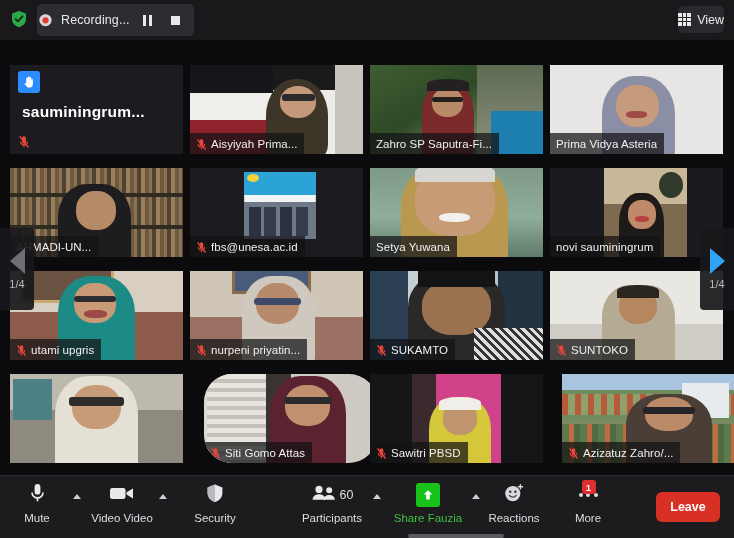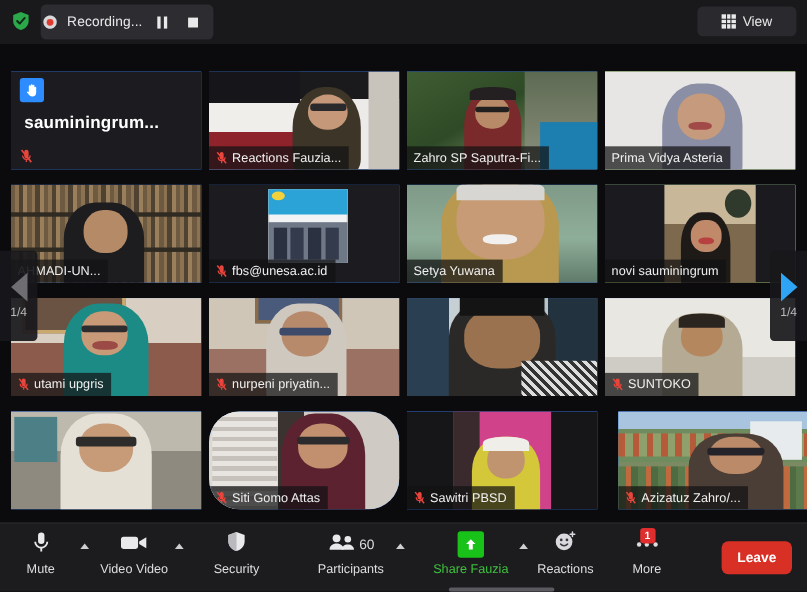--- a/index.html
+++ b/index.html
@@ -70,21 +70,21 @@
   .pause-glyph i { display: block; width: 3px; height: 11px; background: #e9e9ea; }
   .stop-glyph { width: 9px; height: 9px; background: #e9e9ea; }
 
   .view-btn {
     position: absolute;
     right: 10px; top: 6px;
     height: 27px;
     display: flex;
     align-items: center;
     gap: 6px;
-    padding: 0 22px;
+    padding: 0 0;
     border-radius: 5px;
     background: #2a2a2e;
   }
   .grid-glyph {
     width: 13px; height: 13px;
     display: grid;
     grid-template-columns: repeat(3, 1fr);
     grid-template-rows: repeat(3, 1fr);
     gap: 1px;
   }
@@ -95,21 +95,21 @@
   .grid {
     position: absolute;
     top: 65px; left: 10px;
     width: 714px;
     height: 408px;
   }
   .tile {
     position: absolute;
     width: 173px;
     height: 89px;
-    background: #3b82f6;
+    background: #404040;
     overflow: hidden;
   }
   .tile.active {
     outline: 2px solid #d6e94a;
     outline-offset: -2px;
   }
   .tile .bg {
     position: absolute;
     inset: 0;
   }
@@ -353,21 +353,21 @@
       <div style="position:absolute;left:53%;top:33%;width:19%;height:7%;background:#2a2a2c;border-radius:3px;"></div>
       <div class="nametag">
         <span class="mutemic">
           <svg width="11" height="13" viewBox="0 0 12 14">
             <path d="M6 1.2 a2 2 0 0 1 2 2 v3.6 a2 2 0 0 1-4 0 V3.2 a2 2 0 0 1 2-2 Z" fill="#e8453c"></path>
             <path d="M2.6 6.4 a3.4 3.4 0 0 0 6.8 0" fill="none" stroke="#e8453c" stroke-width="1.2"></path>
             <path d="M6 10 v2.3" stroke="#e8453c" stroke-width="1.2"></path>
             <path d="M1.6 1.4 L10.4 12.4" stroke="#e8453c" stroke-width="1.5"></path>
           </svg>
         </span>
-        <span class="nm">Reactions Fauzia...</span>
+        <span class="nm">Aisyiyah Prima...</span>
       </div>
     </div>
 
     <div class="tile" style="left:360px; top:0px;">
       <div class="bg" style="background:linear-gradient(150deg,#3f5d33 0%,#2e4a26 42%,#6b7f5a 70%,#2a4a62 100%);"></div>
       <div style="position:absolute;left:62%;top:0;width:38%;height:100%;background:linear-gradient(180deg,#5d6a52,#8d9180);"></div>
       <div style="position:absolute;left:70%;top:52%;width:30%;height:48%;background:#1d7fb0;"></div>
       <div style="position:absolute;left:30%;top:20%;width:30%;height:86%;background:#7a2a2a;border-radius:40% 40% 6% 6%;"></div>
       <div style="position:absolute;left:36%;top:26%;width:18%;height:33%;background:#b88a68;border-radius:46%;"></div>
       <div style="position:absolute;left:36%;top:36%;width:18%;height:6%;background:#22201f;border-radius:3px;"></div>
@@ -482,20 +482,31 @@
         <span class="nm">nurpeni priyatin...</span>
       </div>
     </div>
 
     <div class="tile" style="left:360px; top:206px;">
       <div class="bg" style="background:linear-gradient(90deg,#2a3f52 0 22%,#c6cfd4 22% 34%,#25384a 34% 62%,#b7c3c9 62% 74%,#22333f 74% 100%);"></div>
       <div style="position:absolute;left:22%;top:2%;width:56%;height:106%;background:#2a2927;border-radius:36% 36% 6% 6%;"></div>
       <div style="position:absolute;left:30%;top:10%;width:40%;height:62%;background:#9b7250;border-radius:44%;"></div>
       <div style="position:absolute;left:28%;top:-4%;width:44%;height:22%;background:#141414;border-radius:12% 12% 0 0;"></div>
       <div style="position:absolute;left:60%;top:64%;width:40%;height:44%;background:repeating-linear-gradient(45deg,#ddd 0 3px,#333 3px 6px);"></div>
+      <div class="nametag">
+        <span class="mutemic">
+          <svg width="11" height="13" viewBox="0 0 12 14">
+            <path d="M6 1.2 a2 2 0 0 1 2 2 v3.6 a2 2 0 0 1-4 0 V3.2 a2 2 0 0 1 2-2 Z" fill="#e8453c"></path>
+            <path d="M2.6 6.4 a3.4 3.4 0 0 0 6.8 0" fill="none" stroke="#e8453c" stroke-width="1.2"></path>
+            <path d="M6 10 v2.3" stroke="#e8453c" stroke-width="1.2"></path>
+            <path d="M1.6 1.4 L10.4 12.4" stroke="#e8453c" stroke-width="1.5"></path>
+          </svg>
+        </span>
+        <span class="nm">SUKAMTO</span>
+      </div>
     </div>
 
     <div class="tile" style="left:540px; top:206px;">
       <div class="bg" style="background:linear-gradient(180deg,#e9e7e2 0 60%,#cfccc5 60% 100%);"></div>
       <div style="position:absolute;left:30%;top:16%;width:42%;height:92%;background:#b5ab94;border-radius:38% 38% 8% 8%;"></div>
       <div style="position:absolute;left:40%;top:20%;width:22%;height:40%;background:#b5875f;border-radius:46%;"></div>
       <div style="position:absolute;left:39%;top:16%;width:24%;height:14%;background:#2b2520;border-radius:46% 46% 0 0;"></div>
       <div class="nametag">
         <span class="mutemic">
           <svg width="11" height="13" viewBox="0 0 12 14">
@@ -510,21 +521,21 @@
     </div>
 
     <div class="tile" style="left:0px;  top:309px;">
       <div class="bg" style="background:linear-gradient(180deg,#bdb9ad 0 40%,#8e8a80 40% 100%);"></div>
       <div style="position:absolute;left:2%;top:6%;width:22%;height:46%;background:#4d7f86;"></div>
       <div style="position:absolute;left:26%;top:2%;width:48%;height:106%;background:#e4e0d6;border-radius:40% 40% 6% 6%;"></div>
       <div style="position:absolute;left:36%;top:12%;width:28%;height:50%;background:#c79a78;border-radius:46%;"></div>
       <div style="position:absolute;left:34%;top:26%;width:32%;height:10%;background:#2e2c2a;border-radius:3px;"></div>
     </div>
 
-    <div class="tile" style="left:180px; top:309px;border-radius:28px;">
+    <div class="tile" style="left:194px; top:309px;border-radius:28px;">
       <div class="bg" style="background:linear-gradient(90deg,#dcd8d2 0 36%,#3a3330 36% 50%,#cfcac4 50% 100%);"></div>
       <div style="position:absolute;left:2%;top:0;width:34%;height:100%;background:repeating-linear-gradient(180deg,#e8e5e0 0 5px,#c6c2bb 5px 9px);"></div>
       <div style="position:absolute;left:38%;top:2%;width:44%;height:106%;background:#5c2230;border-radius:40% 40% 6% 6%;"></div>
       <div style="position:absolute;left:47%;top:12%;width:26%;height:46%;background:#c2906e;border-radius:46%;"></div>
       <div style="position:absolute;left:46%;top:26%;width:28%;height:8%;background:#2b2a2c;border-radius:3px;"></div>
       <div class="nametag">
         <span class="mutemic">
           <svg width="11" height="13" viewBox="0 0 12 14">
             <path d="M6 1.2 a2 2 0 0 1 2 2 v3.6 a2 2 0 0 1-4 0 V3.2 a2 2 0 0 1 2-2 Z" fill="#e8453c"></path>
             <path d="M2.6 6.4 a3.4 3.4 0 0 0 6.8 0" fill="none" stroke="#e8453c" stroke-width="1.2"></path>
@@ -622,21 +633,21 @@
         <span>
           <svg width="20" height="21" viewBox="0 0 20 21">
             <path d="M10 1.6 L17.4 4.4 V10 c0 4.6-3.3 7.8-7.4 8.9 C5.9 17.8 2.6 14.6 2.6 10 V4.4 Z" fill="#e9e9ec"></path>
             <path d="M10 1.6 V18.9 C5.9 17.8 2.6 14.6 2.6 10 V4.4 Z" fill="#b9b9be"></path>
           </svg>
         </span>
       </div>
       <span class="tb-label">Security</span>
     </div>
 
-    <div class="tb-item" style="left:283px; width:72px;">
+    <div class="tb-item" style="left:296px; width:72px;">
       <div class="tb-iconrow">
         <span>
           <svg width="26" height="18" viewBox="0 0 26 18">
             <circle cx="8" cy="5.4" r="3.6" fill="#e9e9ec"></circle>
             <path d="M1.6 15.8 c0-3.5 2.8-5.6 6.4-5.6 s6.4 2.1 6.4 5.6 Z" fill="#e9e9ec"></path>
             <circle cx="18.2" cy="6.2" r="3" fill="#e9e9ec"></circle>
             <path d="M12.6 15.8 c0-3 2.4-4.8 5.6-4.8 s5.6 1.8 5.6 4.8 Z" fill="#e9e9ec"></path>
           </svg>
         </span>
         <span class="count">60</span>

